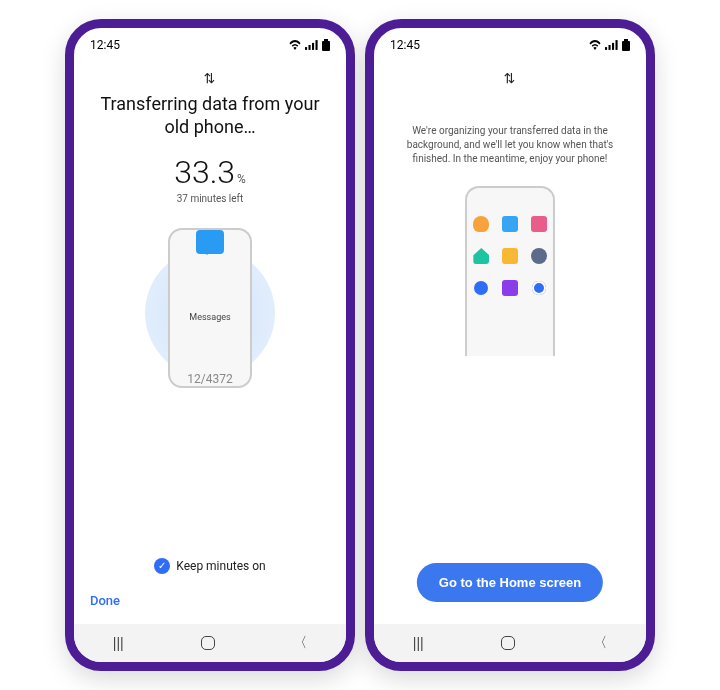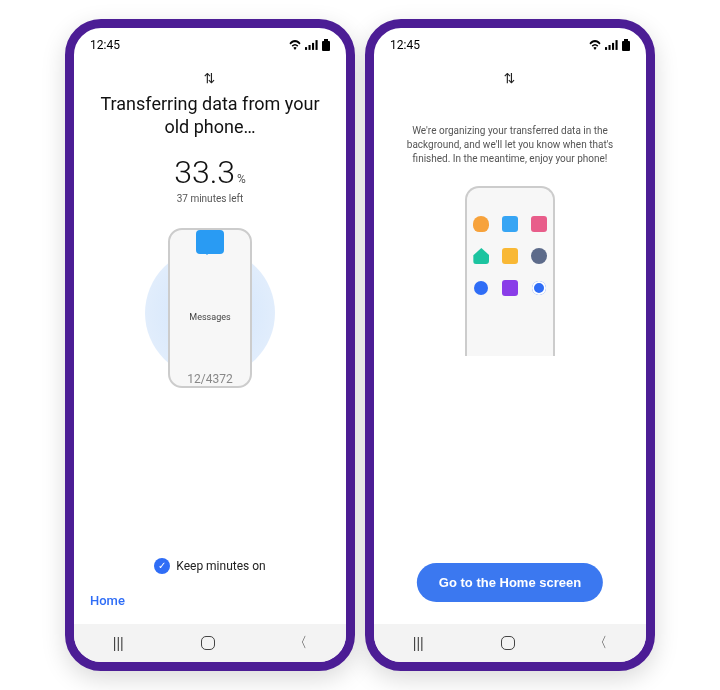--- a/index.html
+++ b/index.html
@@ -243,21 +243,21 @@
         <div class="mini-label">Messages</div>
         <div class="mini-count">12/4372</div>
       </div>
     </div>
 
     <div class="keep-row">
       <span class="check-circle">✓</span>
       <span>Keep minutes on</span>
     </div>
 
-    <div class="stop-link">Home</div>
+    <div class="stop-link">Done</div>
   </div>
 
   <div class="nav-bar">
     <span>|||</span>
     <span style="border:1.5px solid #444;border-radius:5px;width:14px;height:14px;display:inline-block"></span>
     <span>〈</span>
   </div>
 </div>
 
 <div class="phone-frame">

